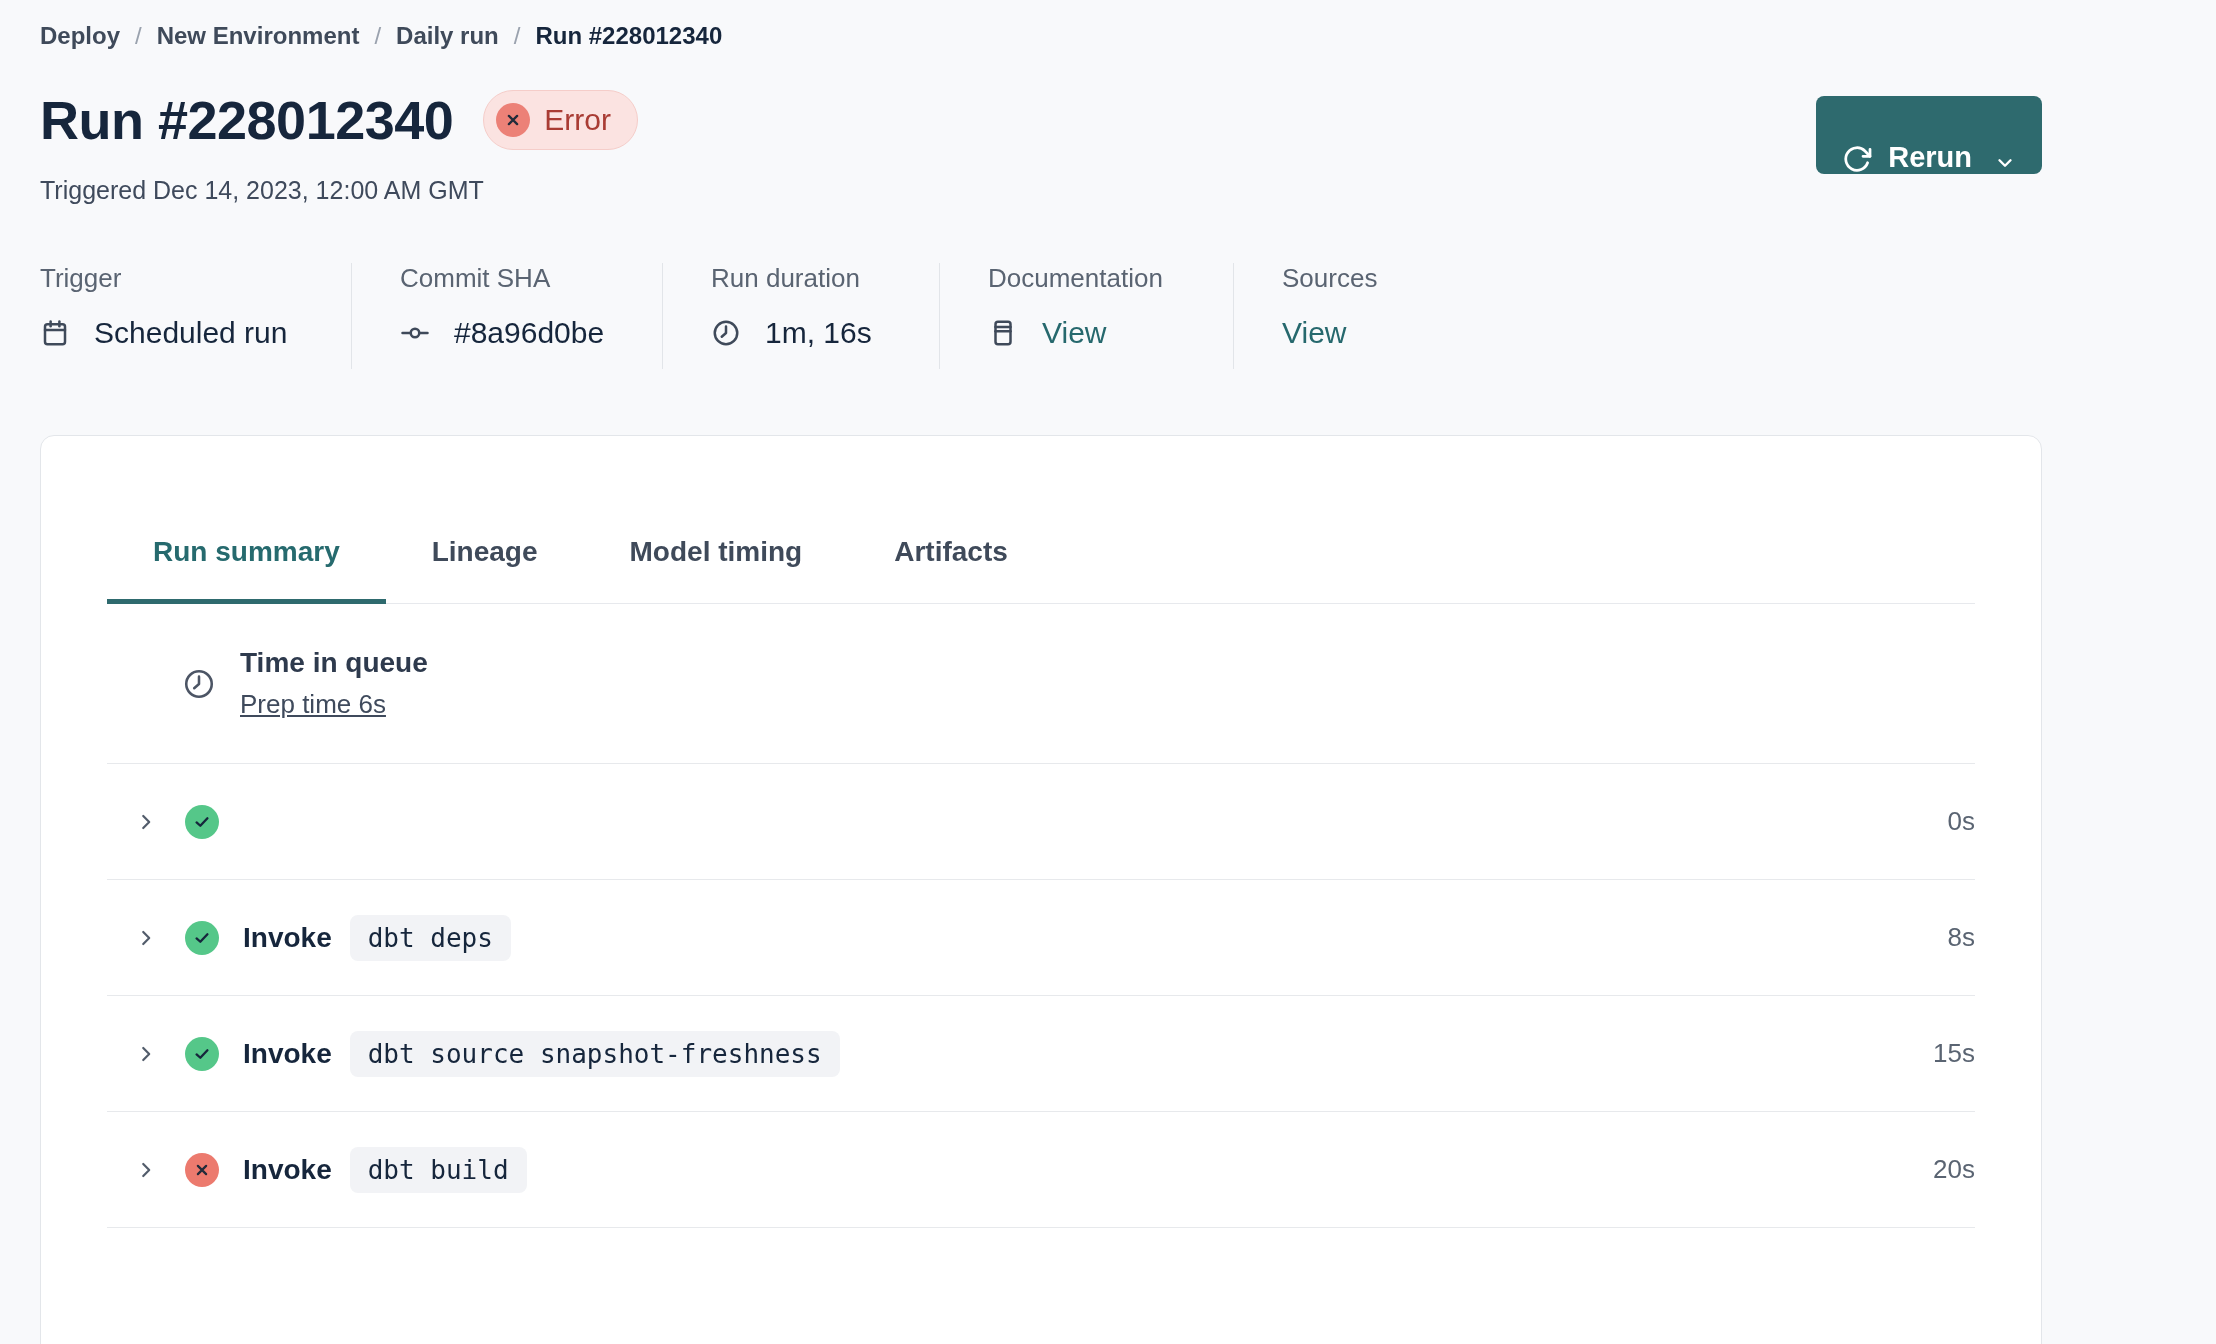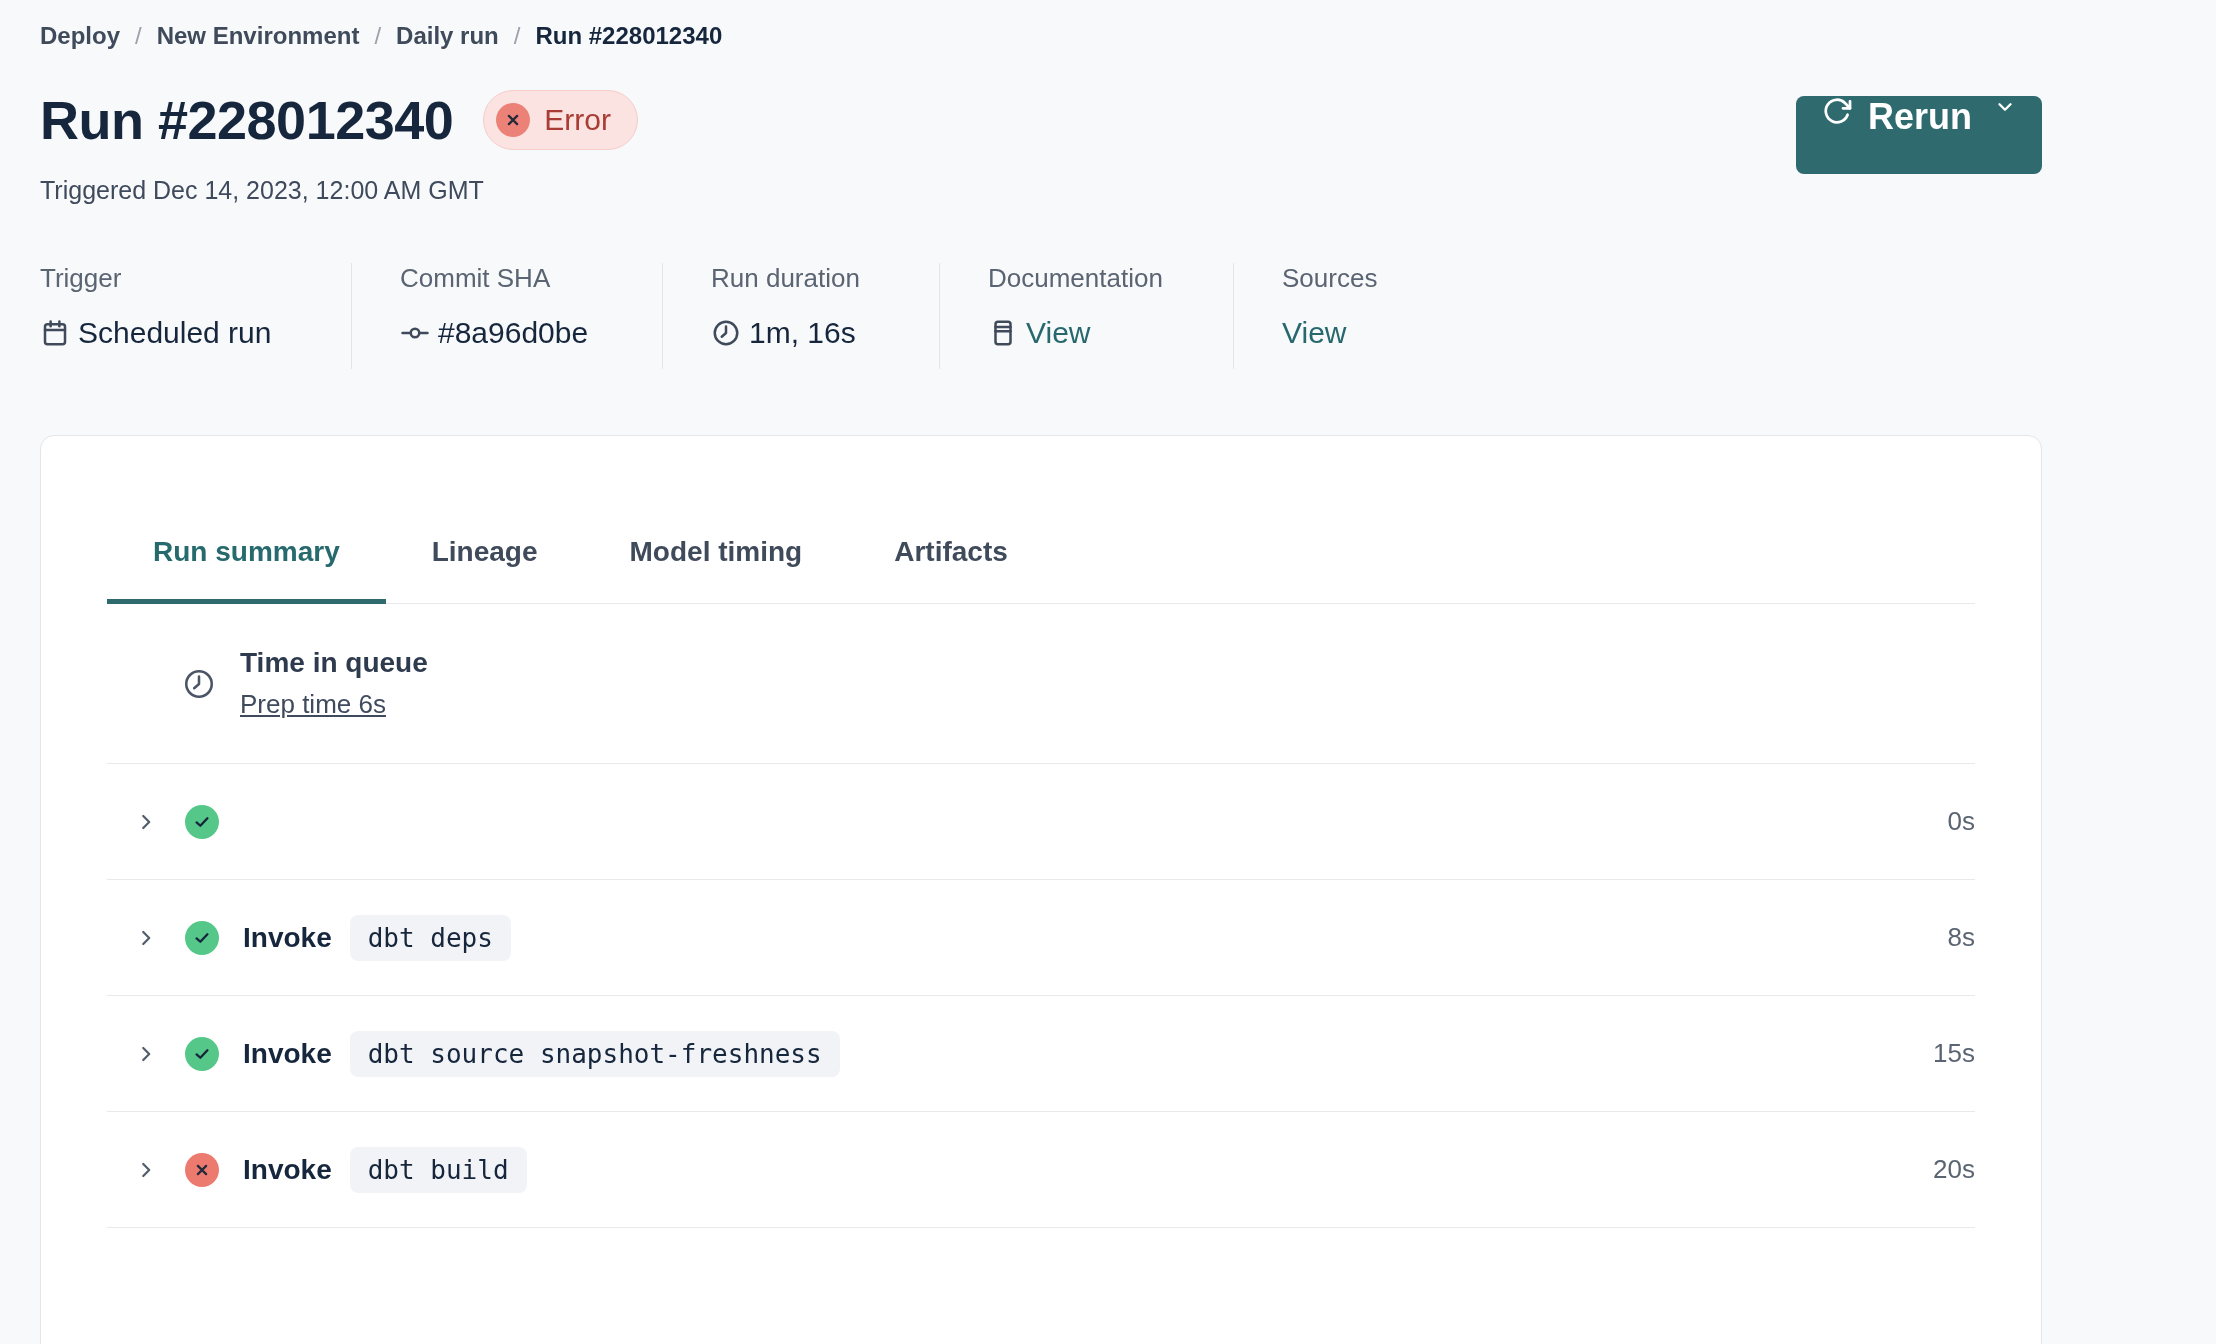--- a/index.html
+++ b/index.html
@@ -21,35 +21,35 @@
   .header-row { display:flex; justify-content:space-between; align-items:flex-start; margin-top:40px; }
   .title-row { display:flex; align-items:center; gap:30px; }
   h1.run-title { font-size:54px; font-weight:800; letter-spacing:-0.5px; color:#16263c; line-height:58px; }
   .status-badge { display:flex; align-items:center; gap:14px; height:60px; padding:0 26px 0 12px;
     background:#fbe3e1; border:1px solid #f5cdc9; border-radius:32px; }
   .status-badge .badge-circle { width:34px; height:34px; border-radius:50%; background:#ec8177;
     display:flex; align-items:center; justify-content:center; }
   .status-badge .badge-text { font-size:30px; color:#a93c34; font-weight:500; }
   .triggered { margin-top:26px; font-size:25px; color:#3f4a5c; }
 
-  .rerun-btn { margin-top:6px; display:flex; align-items:flex-start; gap:16px; height:78px; padding:0 26px;
-    background:#2e6a6e; border:none; border-radius:8px; color:#fff; font-size:36px; font-weight:600;
+  .rerun-btn { margin-top:6px; display:flex; align-items:flex-end; gap:16px; height:78px; padding:0 26px;
+    background:#2e6a6e; border:none; border-radius:8px; color:#fff; font-size:29px; font-weight:600;
     font-family:inherit; cursor:pointer; }
   .rerun-btn .caret { margin-left:6px; display:flex; }
 
   
   .meta-row { display:flex; margin-top:58px; }
   .meta-col { height:106px; padding:0 48px 0 48px; border-right:1px solid #e2e5e9; }
   .meta-col:first-child { padding-left:0; width:312px; }
   .meta-col:nth-child(2){ width:311px; }
   .meta-col:nth-child(3){ width:277px; }
   .meta-col:nth-child(4){ width:294px; }
   .meta-col:last-child { border-right:none; }
   .meta-label { font-size:26px; color:#5a6472; margin-bottom:22px; }
-  .meta-value { display:flex; align-items:center; gap:8px; font-size:30px; color:#16263c; }
+  .meta-value { display:flex; align-items:center; gap:24px; font-size:30px; color:#16263c; }
   .meta-value .link { color:#26686d; cursor:pointer; }
   .meta-icon { display:flex; }
 
   
   .card { margin-top:66px; background:#fff; border:1px solid #e3e6ea; border-radius:14px;
     padding:64px 66px 0 66px; min-height:960px; }
 
   
   .tabs { display:flex; border-bottom:1px solid #e7e9ed; height:104px; }
   .tab { padding:0 46px; display:flex; align-items:center; font-size:28px; font-weight:600;

